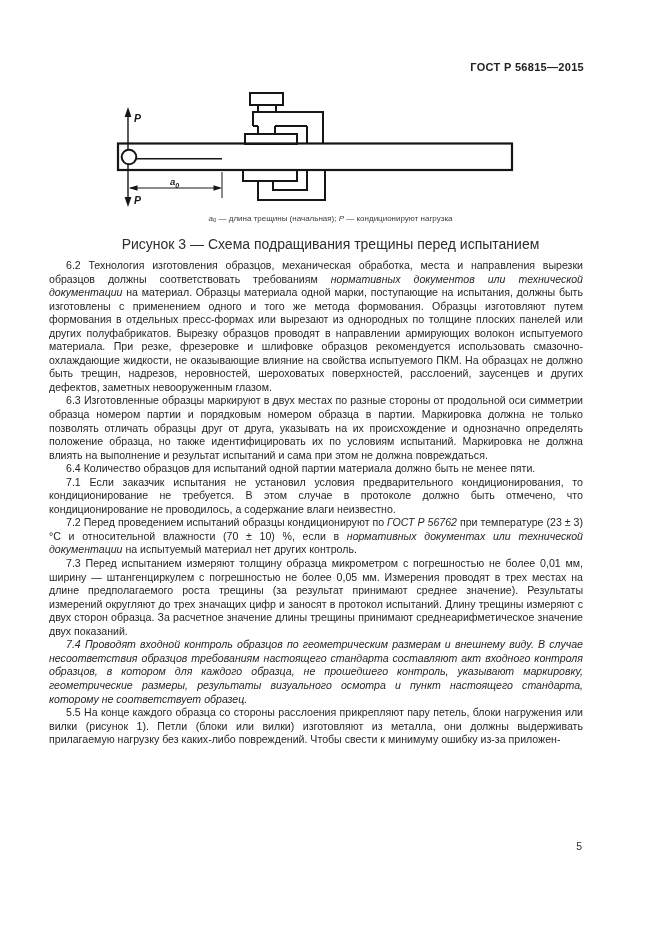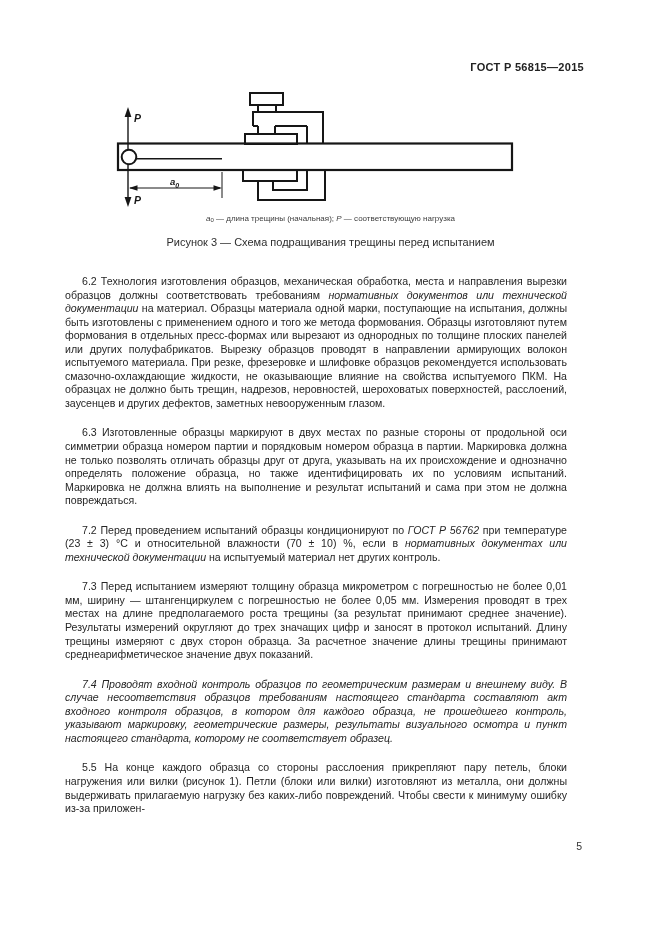--- a/index.html
+++ b/index.html
@@ -4,23 +4,23 @@
 <style>
   html,body{margin:0;padding:0;}
   body{width:661px;height:935px;background:#ffffff;font-family:"Liberation Sans",sans-serif;}
   .page{position:relative;width:661px;height:935px;background:#fff;overflow:hidden;color:#262626;}
   .header{position:absolute;top:61px;right:77px;font-size:11px;font-weight:bold;color:#222;letter-spacing:.3px;}
   .figure-svg{position:absolute;left:0;top:0;width:661px;height:212px;}
   .svg-p{font-family:"Liberation Sans",sans-serif;font-size:10.5px;font-weight:bold;font-style:italic;}
   .svg-a{font-family:"Liberation Sans",sans-serif;font-size:9.5px;font-style:italic;font-weight:bold;}
   .legend{position:absolute;top:214px;left:0;width:661px;text-align:center;font-size:8px;color:#3d3d3d;}
   .legend .subsc{font-size:6px;vertical-align:-1px;}
-  .fig-caption{position:absolute;top:236px;left:0;width:661px;text-align:center;font-size:11px;color:#2e2e2e;}
+  .fig-caption{position:absolute;top:236px;left:0;width:661px;text-align:center;font-size:14px;color:#2e2e2e;}
   .body-text{position:absolute;top:259px;left:49px;width:534px;font-size:10.6px;line-height:13.55px;text-align:justify;color:#262626;}
-  .body-text p{margin:16px;text-indent:17px;}
+  .body-text p{margin:0;text-indent:17px;}
   .it{font-style:italic;}
   .sec-heading{font-weight:bold;font-size:12.8px;margin:12px 0 10px 0;text-indent:17px;color:#1f1f1f;}
   .page-number{position:absolute;top:840px;right:79px;font-size:10.5px;color:#333;}
 </style>
 </head>
 <body>
 
 <div class="page">
 
   <div class="header">ГОСТ Р 56815—2015</div>
@@ -55,27 +55,29 @@
       <polygon points="128,107 124.6,117 131.4,117"></polygon>
       <polygon points="128,207 124.6,197 131.4,197"></polygon>
       <polygon points="129,188 137.5,185.3 137.5,190.7"></polygon>
       <polygon points="222,188 213.5,185.3 213.5,190.7"></polygon>
       <text class="svg-p" x="134" y="122">P</text>
       <text class="svg-p" x="134" y="204">P</text>
       <text class="svg-a" x="170" y="185"><tspan>a</tspan><tspan dy="2.5" font-size="7">0</tspan></text>
     </g>
   </svg>
 
-  <div class="legend"><span class="it">a</span><span class="subsc">0</span><span> — длина трещины (начальная); </span><span class="it">P</span><span> — соответствующую нагрузка</span></div>
+  <div class="legend"><span class="it">a</span><span class="subsc">0</span><span> — длина трещины (начальная); </span><span class="it">P</span><span> — кондиционируют нагрузка</span></div>
 
   <div class="fig-caption">Рисунок 3 — Схема подращивания трещины перед испытанием</div>
 
   <div class="body-text">
       <p><span>6.2 Технология изготовления образцов, механическая обработка, места и направления вырезки образцов должны соответствовать требованиям </span><span class="it">нормативных документов или технической документации</span><span> на материал. Образцы материала одной марки, поступающие на испытания, должны быть изготовлены с применением одного и того же метода формования. Образцы изготовляют путем формования в отдельных пресс-формах или вырезают из однородных по толщине плоских панелей или других полуфабрикатов. Вырезку образцов проводят в направлении армирующих волокон испытуемого материала. При резке, фрезеровке и шлифовке образцов рекомендуется использовать смазочно-охлаждающие жидкости, не оказывающие влияние на свойства испытуемого ПКМ. На образцах не должно быть трещин, надрезов, неровностей, шероховатых поверхностей, расслоений, заусенцев и других дефектов, заметных невооруженным глазом.</span></p>
       <p><span>6.3 Изготовленные образцы маркируют в двух местах по разные стороны от продольной оси симметрии образца номером партии и порядковым номером образца в партии. Маркировка должна не только позволять отличать образцы друг от друга, указывать на их происхождение и однозначно определять положение образца, но также идентифицировать их по условиям испытаний. Маркировка не должна влиять на выполнение и результат испытаний и сама при этом не должна повреждаться.</span></p>
+      <p><span>6.4 Количество образцов для испытаний одной партии материала должно быть не менее пяти.</span></p>
+      <p><span>7.1 Если заказчик испытания не установил условия предварительного кондиционирования, то кондиционирование не требуется. В этом случае в протоколе должно быть отмечено, что кондиционирование не проводилось, а содержание влаги неизвестно.</span></p>
       <p><span>7.2 Перед проведением испытаний образцы кондиционируют по </span><span class="it">ГОСТ Р 56762</span><span> при температуре (23 ± 3) °С и относительной влажности (70 ± 10) %, если в </span><span class="it">нормативных документах или технической документации</span><span> на испытуемый материал нет других контроль.</span></p>
       <p><span>7.3 Перед испытанием измеряют толщину образца микрометром с погрешностью не более 0,01 мм, ширину — штангенциркулем с погрешностью не более 0,05 мм. Измерения проводят в трех местах на длине предполагаемого роста трещины (за результат принимают среднее значение). Результаты измерений округляют до трех значащих цифр и заносят в протокол испытаний. Длину трещины измеряют с двух сторон образца. За расчетное значение длины трещины принимают среднеарифметическое значение двух показаний.</span></p>
       <p><span class="it">7.4 Проводят входной контроль образцов по геометрическим размерам и внешнему виду. В случае несоответствия образцов требованиям настоящего стандарта составляют акт входного контроля образцов, в котором для каждого образца, не прошедшего контроль, указывают маркировку, геометрические размеры, результаты визуального осмотра и пункт настоящего стандарта, которому не соответствует образец.</span></p>
       <p><span>5.5 На конце каждого образца со стороны расслоения прикрепляют пару петель, блоки нагружения или вилки (рисунок 1). Петли (блоки или вилки) изготовляют из металла, они должны выдерживать прилагаемую нагрузку без каких-либо повреждений. Чтобы свести к минимуму ошибку из-за приложен-</span></p>
     </div>
 
   <div class="page-number">5</div>
 
 </div>
 

